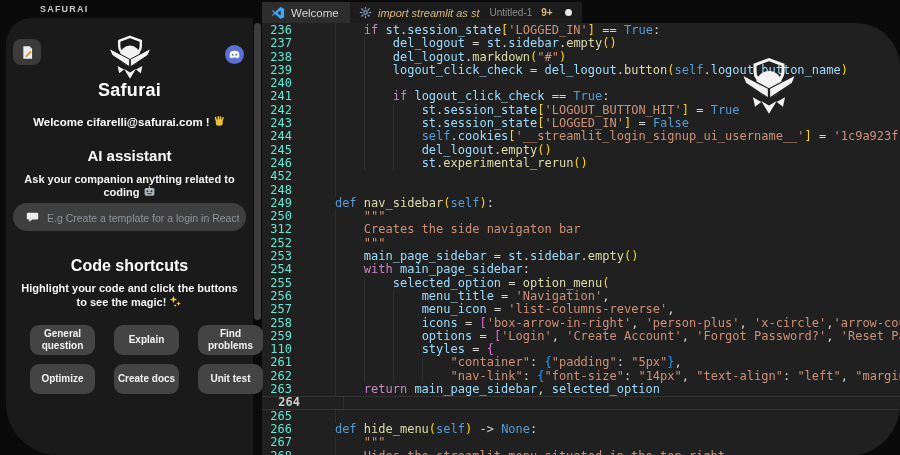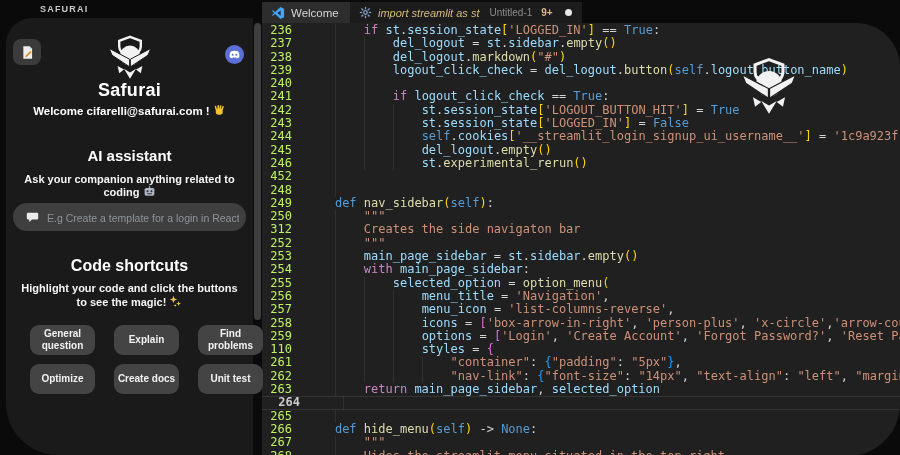--- a/index.html
+++ b/index.html
@@ -22,21 +22,21 @@
 
   
   .sidebar{position:absolute;left:6px;top:18px;width:247px;height:437px;background:#1a1a1a;
            border-radius:26px 0 0 52px;color:#fff;}
   .newdoc-btn{position:absolute;left:7px;top:21px;width:28px;height:26px;background:#3b3b3b;
               border-radius:8px;display:flex;align-items:center;justify-content:center;}
   .discord-btn{position:absolute;right:9px;top:27px;width:19px;height:19px;}
   .logo-big{position:absolute;left:50%;transform:translateX(-50%);top:16px;width:48px;height:48px;}
   .sb-title{position:absolute;top:62px;width:100%;text-align:center;font-size:18px;
             font-weight:600;letter-spacing:.3px;}
-  .sb-welcome{position:absolute;top:86px;width:100%;text-align:center;font-size:11.5px;font-weight:700;}
+  .sb-welcome{position:absolute;top:97px;width:100%;text-align:center;font-size:11.5px;font-weight:700;}
   .sb-h2{position:absolute;width:100%;text-align:center;font-weight:700;}
   .ai-head{top:129px;font-size:15px;}
   .ai-sub{position:absolute;top:155px;width:100%;text-align:center;font-size:11px;font-weight:600;color:#f5f5f5;}
   .prompt-wrap{position:absolute;left:7px;top:185px;width:233px;height:28px;background:#3f3f3f;
                border-radius:14px;}
   .prompt-wrap svg{position:absolute;left:13px;top:8px;}
   .prompt-wrap input{position:absolute;left:32px;top:0;width:192px;height:100%;background:transparent;
                border:none;outline:none;color:#cfcfcf;font-size:10.5px;font-family:"Liberation Sans",sans-serif;}
   .prompt-wrap input::placeholder{color:#8e949c;}
   .cs-head{top:239px;font-size:16px;}
@@ -49,21 +49,21 @@
          line-height:1.25;padding:2px 3px;box-sizing:border-box;}
 
   
   .sb-scroll{position:absolute;left:254px;top:23px;width:7px;height:297px;background:#3e3e3e;border-radius:3.5px;}
 
   
   .code-area{position:absolute;left:262px;top:23px;width:638px;height:432px;background:#202020;
              border-radius:0 44px 52px 0;overflow:hidden;font-family:"DejaVu Sans Mono",monospace;
              font-size:12px;color:#d4d4d4;padding-top:1px;}
   .cl{height:13.3px;line-height:13.3px;white-space:pre;}
-  .ln{display:inline-block;width:30px;text-align:right;margin-right:14px;color:#bef264;}
+  .ln{display:inline-block;width:30px;text-align:right;margin-right:14px;color:#5eead4;}
   .cur{box-shadow:inset 0 1px 0 rgba(255,255,255,.09),inset 0 -1px 0 rgba(255,255,255,.09);padding-left:8px;}
   .cur .ln{color:#cccccc;font-weight:700;}
   .ig{display:inline-block;height:100%;vertical-align:top;white-space:pre;}
   .igl{box-shadow:inset 1px 0 0 rgba(255,255,255,.07);}
   .tk-k{color:#C586C0}.tk-b{color:#569CD6}.tk-f{color:#DCDCAA}.tk-v{color:#9CDCFE}
   .tk-s{color:#CE9178}.tk-o{color:#D4D4D4}.tk-g1{color:#FFD700}.tk-g2{color:#DA70D6}.tk-g3{color:#179FFF}
 
   .watermark{position:absolute;left:473px;top:33px;width:68px;height:62px;}
   .mask-sb{--mask-bg:#1a1a1a;}
   .mask-ed{--mask-bg:#202020;}

